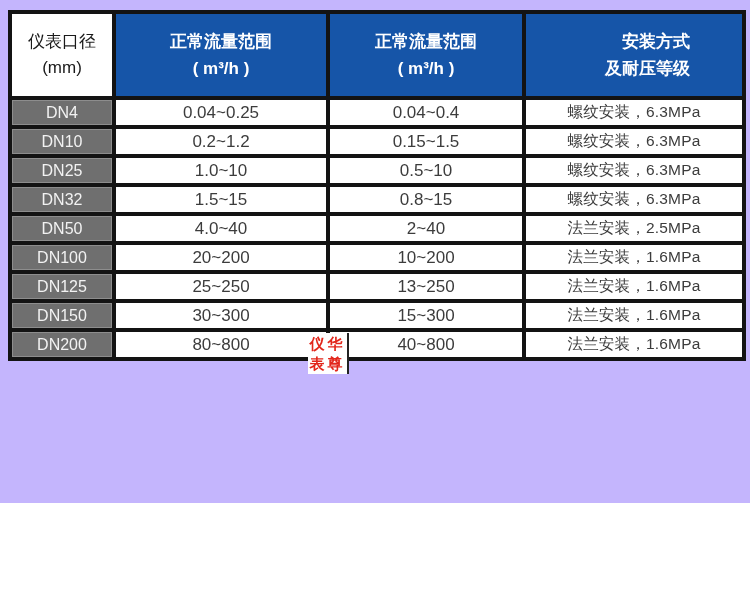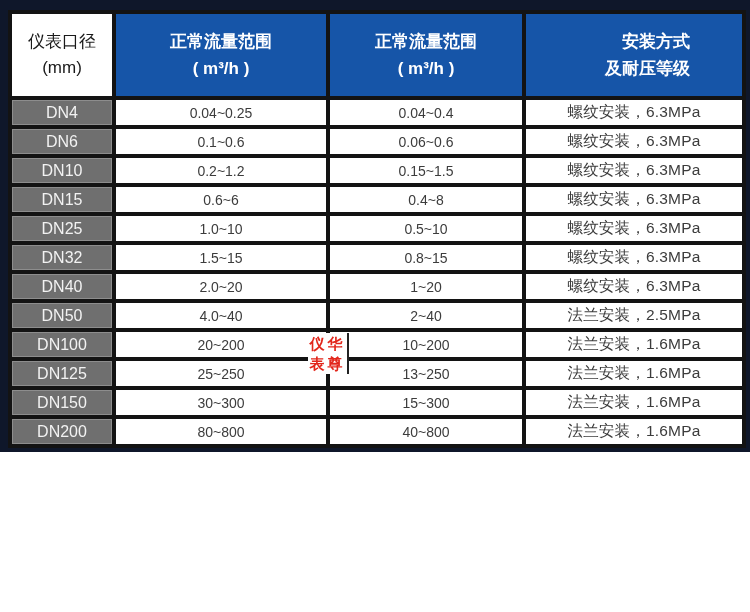--- a/index.html
+++ b/index.html
@@ -7,22 +7,22 @@
     --border:#131313;
     --gray:#6f6f6f;
     --celltext:#3c3c3c;
     --wmcolor:#e2261b;
   }
   *{box-sizing:border-box;margin:0;padding:0;}
   html,body{background:#ffffff;}
   body{font-family:"Liberation Sans","DejaVu Sans",sans-serif;}
   .page{
     position:relative;
-    width:750px;height:452px;
-    background:#0f172a;
+    width:750px;height:503px;
+    background:#c4b5fd;
     overflow:hidden;
   }
   table.spec{
     position:absolute;left:8px;top:10px;
     width:734px;
     border-collapse:collapse;
     table-layout:fixed;
   }
   table.spec th, table.spec td{
     border:4px solid var(--border);
@@ -43,21 +43,21 @@
     background:var(--blue);
     color:#ffffff;
     font-size:17px;
     font-weight:bold;
     line-height:1.6;
   }
   th.h-blue .hdr-lines{display:inline-block;text-align:center;}
   th.h-install .hdr-lines{text-align:right;}
   th.h-install .line2{text-indent:1.6em;}
   
-  tbody td{height:29px;background:#ffffff;color:var(--celltext);font-size:14px;}
+  tbody td{height:29px;background:#ffffff;color:var(--celltext);font-size:17px;}
   tbody td.dn{
     background:var(--gray);
     color:#f2f2f2;
     font-size:16px;
     box-shadow:inset 0 0 0 1px #8d8d8d;
   }
   tbody td.install{font-size:15.5px;letter-spacing:0.2px;}
   
   .watermark{
     position:absolute;left:308px;top:333px;
@@ -115,53 +115,35 @@
       </tr>
     </thead>
     <tbody>
         <tr>
       <td class="dn">DN4</td>
       <td class="normal">0.04~0.25</td>
       <td class="extended">0.04~0.4</td>
       <td class="install">螺纹安装，6.3MPa</td>
     </tr>
         <tr>
-      <td class="dn">DN6</td>
-      <td class="normal">0.1~0.6</td>
-      <td class="extended">0.06~0.6</td>
-      <td class="install">螺纹安装，6.3MPa</td>
-    </tr>
-        <tr>
       <td class="dn">DN10</td>
       <td class="normal">0.2~1.2</td>
       <td class="extended">0.15~1.5</td>
-      <td class="install">螺纹安装，6.3MPa</td>
-    </tr>
-        <tr>
-      <td class="dn">DN15</td>
-      <td class="normal">0.6~6</td>
-      <td class="extended">0.4~8</td>
       <td class="install">螺纹安装，6.3MPa</td>
     </tr>
         <tr>
       <td class="dn">DN25</td>
       <td class="normal">1.0~10</td>
       <td class="extended">0.5~10</td>
       <td class="install">螺纹安装，6.3MPa</td>
     </tr>
         <tr>
       <td class="dn">DN32</td>
       <td class="normal">1.5~15</td>
       <td class="extended">0.8~15</td>
-      <td class="install">螺纹安装，6.3MPa</td>
-    </tr>
-        <tr>
-      <td class="dn">DN40</td>
-      <td class="normal">2.0~20</td>
-      <td class="extended">1~20</td>
       <td class="install">螺纹安装，6.3MPa</td>
     </tr>
         <tr>
       <td class="dn">DN50</td>
       <td class="normal">4.0~40</td>
       <td class="extended">2~40</td>
       <td class="install">法兰安装，2.5MPa</td>
     </tr>
         <tr>
       <td class="dn">DN100</td>

